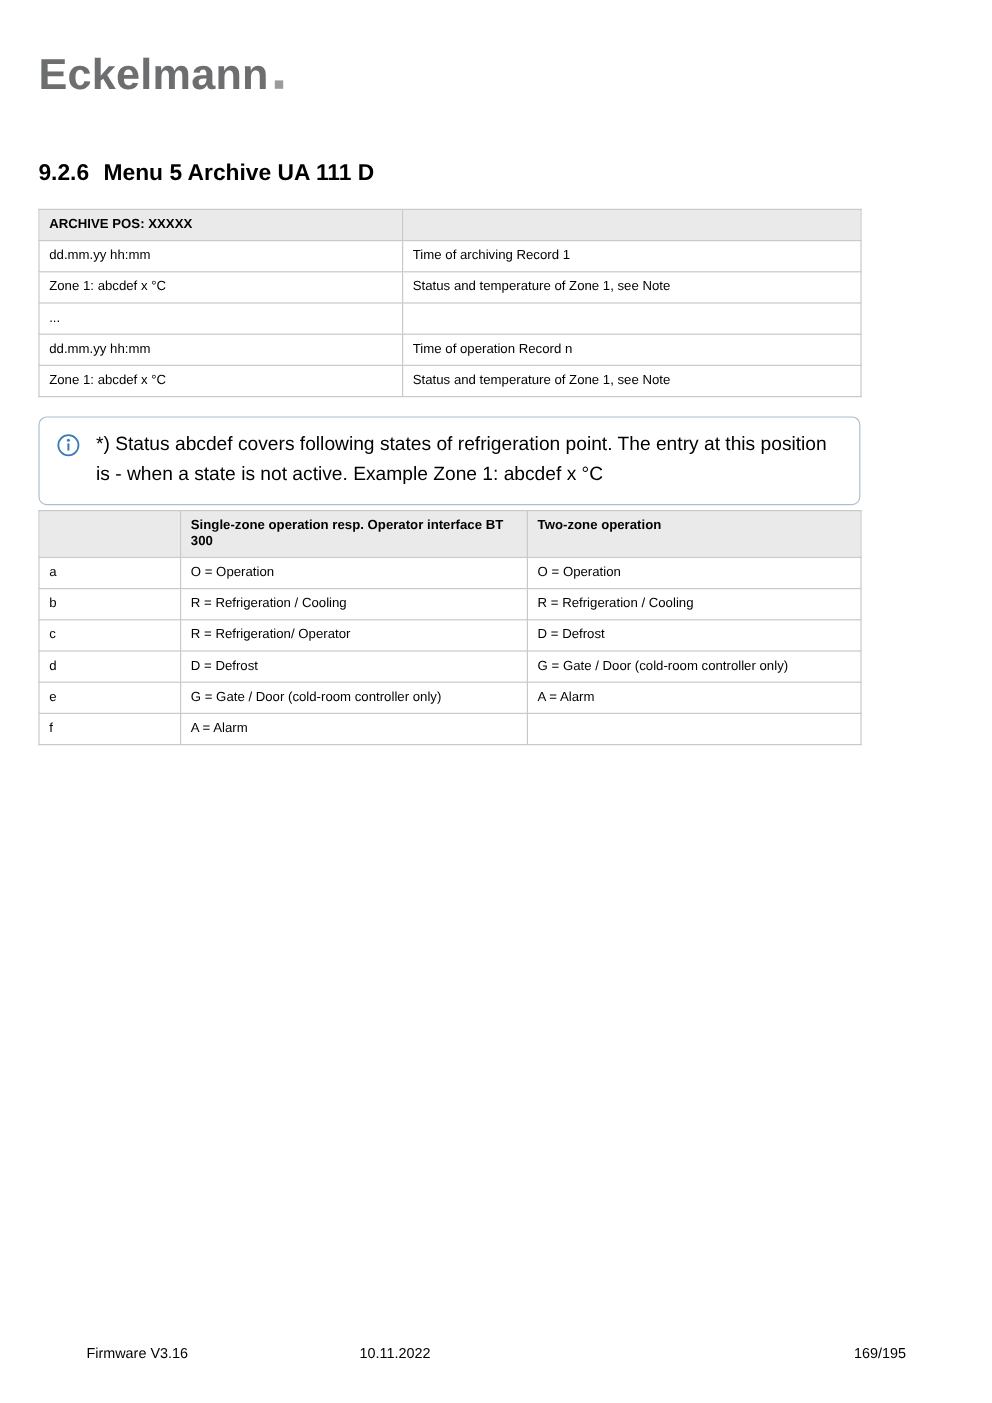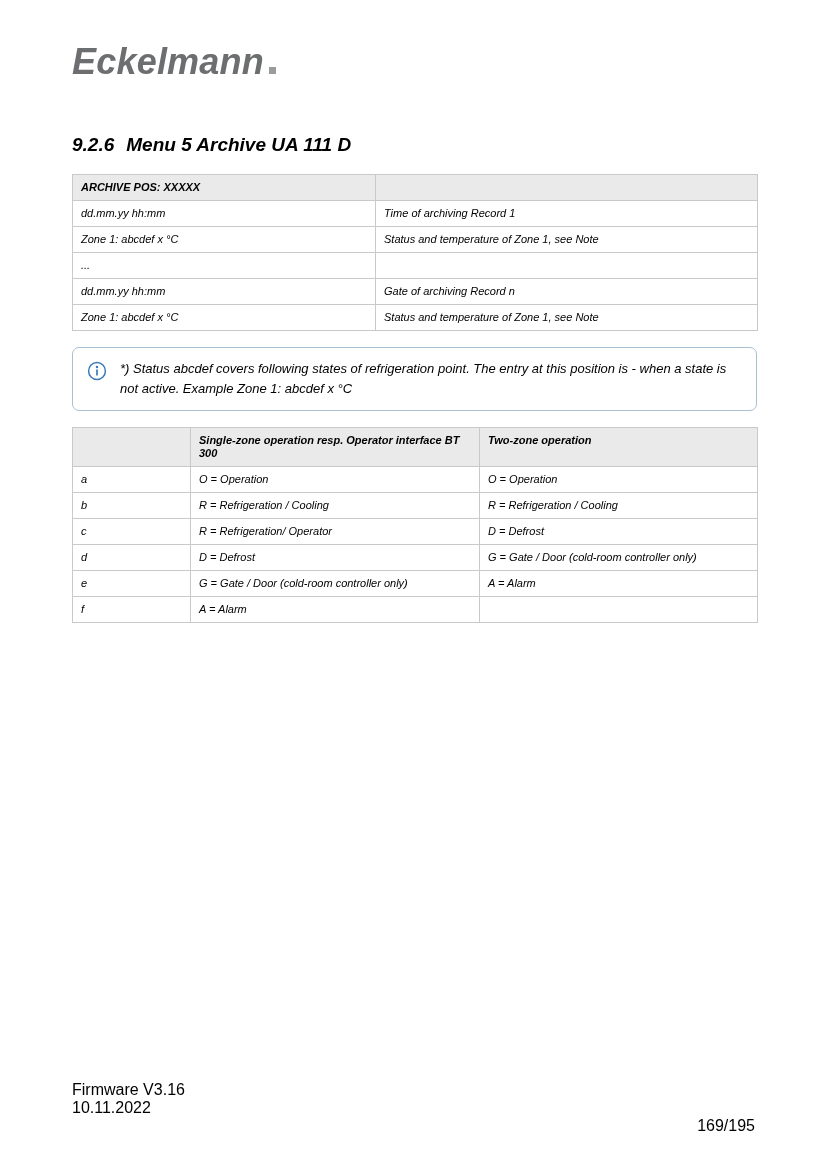--- a/index.html
+++ b/index.html
@@ -6,21 +6,21 @@
   html, body { margin: 0; padding: 0; }
   body {
     width: 827px;
     height: 1169px;
     background: #ffffff;
     font-family: "Liberation Sans", sans-serif;
     color: #000000;
     position: relative;
     overflow: hidden;
   }
-  .content { padding: 0 72px; font-style: italic; }
+  .content { padding: 0 32px; }
 
   
   .logo {
     margin-top: 44px;
     font-size: 36px;
     font-weight: bold;
     color: #6d6e70;
     letter-spacing: 0.2px;
     line-height: 1;
     display: flex;
@@ -59,55 +59,54 @@
     overflow: hidden;
   }
   table.tbl thead th {
     background: #eaeaea;
     font-weight: bold;
   }
   table.archive { margin-top: 18px; }
   col.a-col1 { width: 303px; }
   col.a-col2 { width: 382px; }
 
-  table.states { margin-top: 16px; border-radius: 30px; }
+  table.states { margin-top: 4px; border-radius: 30px; }
   col.s-col1 { width: 118px; }
   col.s-col2 { width: 289px; }
   col.s-col3 { width: 278px; }
   table.states thead th { vertical-align: top; }
 
   
   .note {
     margin-top: 16px;
     width: 685px;
     border: 1px solid #a9c0d3;
     border-radius: 7px;
     padding: 11px 14px;
     display: flex;
     gap: 13px;
     align-items: flex-start;
     background: #ffffff;
   }
   .note-icon { flex: 0 0 auto; margin-top: 2px; }
   .note-text {
-    font-size: 13px;
+    font-size: 16px;
     line-height: 1.55;
     color: #000;
   }
 
   
   .footer {
     position: absolute;
     left: 72px;
     right: 72px;
     bottom: 34px;
     display: flex;
-    font-size: 16px;
+    font-size: 12px;
     color: #000;
-    flex-direction: column;
   }
   .footer span { flex: 1; }
   .footer .f-left { text-align: left; }
   .footer .f-center { text-align: left; }
   .footer .f-right { text-align: right; }
 </style>
 </head>
 <body>
 
 <div class="content">
@@ -140,21 +139,21 @@
       <tr>
         <td>Zone 1: abcdef x °C</td>
         <td>Status and temperature of Zone 1, see Note</td>
       </tr>
       <tr>
         <td>...</td>
         <td></td>
       </tr>
       <tr>
         <td>dd.mm.yy hh:mm</td>
-        <td>Gate of archiving Record n</td>
+        <td>Time of operation Record n</td>
       </tr>
       <tr>
         <td>Zone 1: abcdef x °C</td>
         <td>Status and temperature of Zone 1, see Note</td>
       </tr>
     </tbody>
   </table>
 
   <div class="note">
     <span class="note-icon">

